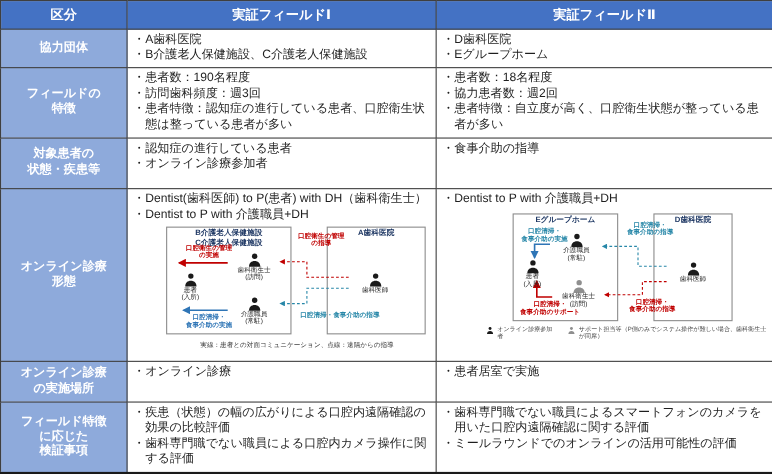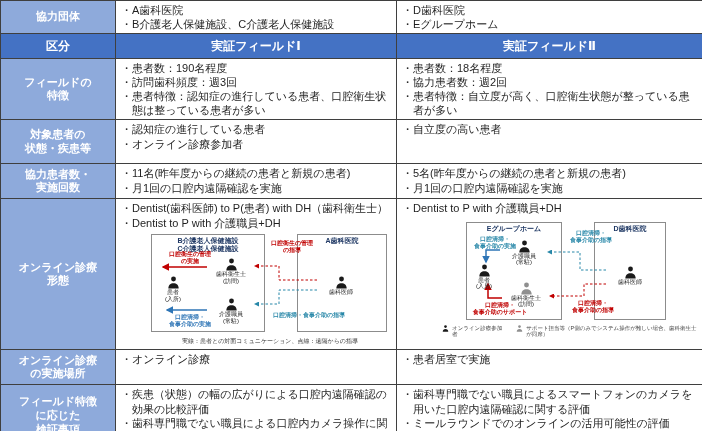--- a/index.html
+++ b/index.html
@@ -32,38 +32,38 @@
 </head>
 <body>
 
 <table class="main">
   <colgroup>
       <col style="width:115px">
       <col style="width:281px">
       <col style="width:306px">
     </colgroup>
   <tbody>
-      <tr style="height:32px">
-    <th class="rlabel">協力団体</th>
-    <td>
-      <div class="bullet">・A歯科医院</div>
-      <div class="bullet">・B介護老人保健施設、C介護老人保健施設</div>
-    </td>
-    <td>
-      <div class="bullet">・D歯科医院</div>
-      <div class="bullet">・Eグループホーム</div>
-    </td>
-  </tr>
-
-  <tr style="height:25px">
+      <tr style="height:25px">
     <th class="hdr">区分</th>
     <th class="hdr">実証フィールドⅠ</th>
     <th class="hdr">実証フィールドⅡ</th>
   </tr>
 
+  <tr style="height:32px">
+    <th class="rlabel">協力団体</th>
+    <td>
+      <div class="bullet">・A歯科医院</div>
+      <div class="bullet">・B介護老人保健施設、C介護老人保健施設</div>
+    </td>
+    <td>
+      <div class="bullet">・D歯科医院</div>
+      <div class="bullet">・Eグループホーム</div>
+    </td>
+  </tr>
+
   <tr style="height:58px">
     <th class="rlabel">フィールドの
 特徴</th>
     <td>
       <div class="bullet">・患者数：190名程度</div>
       <div class="bullet">・訪問歯科頻度：週3回</div>
       <div class="bullet">・患者特徴：認知症の進行している患者、口腔衛生状態は整っている患者が多い</div>
     </td>
     <td>
       <div class="bullet">・患者数：18名程度</div>
@@ -73,36 +73,24 @@
   </tr>
 
   <tr style="height:44px">
     <th class="rlabel">対象患者の
 状態・疾患等</th>
     <td>
       <div class="bullet">・認知症の進行している患者</div>
       <div class="bullet">・オンライン診療参加者</div>
     </td>
     <td>
-      <div class="bullet">・自立度の高い患者</div>
-    </td>
-  </tr>
-
-  <tr style="height:35px">
-    <th class="rlabel">協力患者数・
-実施回数</th>
-    <td>
-      <div class="bullet">・11名(昨年度からの継続の患者と新規の患者)</div>
-      <div class="bullet">・月1回の口腔内遠隔確認を実施</div>
-    </td>
-    <td>
-      <div class="bullet">・5名(昨年度からの継続の患者と新規の患者)</div>
-      <div class="bullet">・月1回の口腔内遠隔確認を実施</div>
-    </td>
-  </tr>
+      <div class="bullet">・食事介助の指導</div>
+    </td>
+  </tr>
+
 
   <tr style="height:151px">
     <th class="rlabel">オンライン診療
 形態</th>
     <td>
       <div class="bullet">・Dentist(歯科医師) to P(患者) with DH（歯科衛生士）</div>
       <div class="bullet">・Dentist to P with 介護職員+DH</div>
 
       <div class="diagram d1">
         <div class="dbox" style="left:0;top:0;width:114px;height:98px;">

